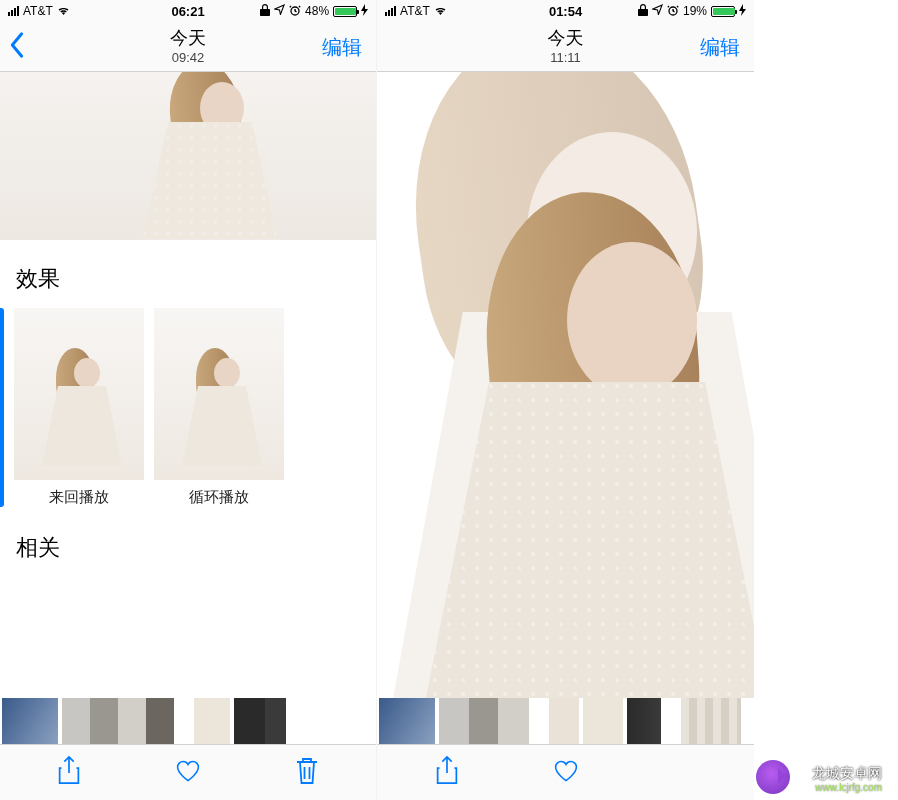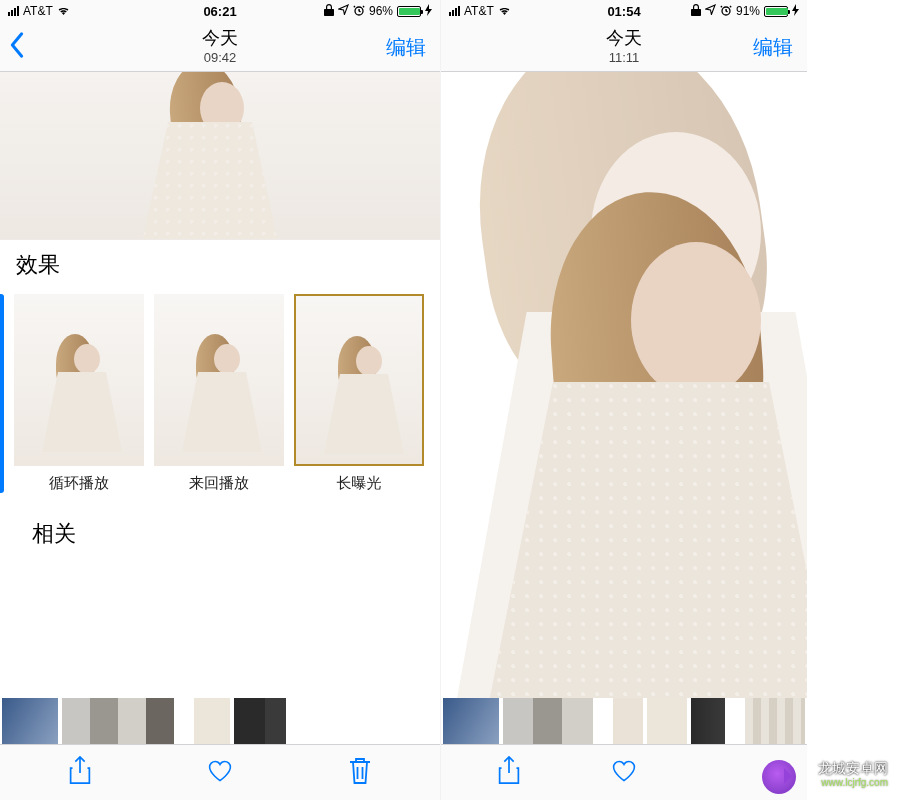--- a/index.html
+++ b/index.html
@@ -22,30 +22,30 @@
   .nav-bar { height: 50px; position: relative; display: flex; align-items: center; justify-content: center; background: #fafafa; border-bottom: 0.5px solid #d1d1d6; }
   .back-btn { position: absolute; left: 8px; top: 50%; transform: translateY(-50%); color: #007aff; }
   .back-btn svg { width: 18px; height: 28px; }
   .edit-btn { position: absolute; right: 14px; top: 50%; transform: translateY(-50%); color: #007aff; font-size: 20px; }
   .nav-center { text-align: center; line-height: 1.2; }
   .nav-title { font-size: 18px; font-weight: 500; }
   .nav-sub { font-size: 13px; color: #444; }
 
   .photo-area-left { height: 168px; background: linear-gradient(180deg, #f5f2ef 0%, #ede8e2 100%); position: relative; overflow: hidden; border-bottom: 1px solid rgba(0,0,0,0.03); }
 
-  .effects-section { padding: 10px 16px 0 16px; }
+  .effects-section { padding: 24px 16px 0 16px; }
   .section-title { font-size: 22px; font-weight: 400; color: #000; margin-bottom: 14px; }
   .effects-row { display: flex; gap: 10px; position: relative; margin-left: -18px; }
   .blue-edge { width: 6px; background: #007aff; align-self: stretch; border-radius: 0 3px 3px 0; }
   .effect-card { width: 130px; }
   .effect-thumb { width: 130px; height: 172px; background: linear-gradient(180deg, #f8f6f4 0%, #eee8e1 100%); position: relative; overflow: hidden; }
   .effect-card.selected .effect-thumb { border: 2px solid #b38a2a; }
   .effect-label { text-align: center; font-size: 15px; margin-top: 8px; color: #222; }
 
-  .related-section { padding: 26px 16px 0 32px; }
+  .related-section { padding: 26px 16px 0 16px; }
 
   .thumb-strip { height: 46px; display: flex; gap: 4px; padding: 0 2px; align-items: stretch; margin-top: auto; }
   .strip-item { flex: 0 0 auto; background: #ddd; }
   .strip-gap { flex: 0 0 12px; background: transparent; }
 
   .toolbar { height: 56px; display: flex; align-items: center; justify-content: space-around; padding: 0 10px; border-top: 0.5px solid #d1d1d6; background: #fafafa; }
   .toolbar .tb-btn { color: #007aff; }
   .toolbar svg { width: 26px; height: 30px; }
 
   .photo-area-right { flex: 1; position: relative; overflow: hidden; background: #fff; }
@@ -68,21 +68,21 @@
   .fig-right-ghost { opacity: 0.45; }
   .fig-right-ghost .hair { width: 280px; height: 380px; left: 40px; top: -40px; transform: rotate(-8deg); }
   .fig-right-ghost .head { width: 170px; height: 200px; left: 150px; top: 60px; }
   .fig-right-ghost .body-shape { width: 420px; height: 420px; left: 10px; top: 240px; clip-path: polygon(18% 0, 82% 0, 100% 100%, 0 100%); background: #e9e1d6; }
 
   .fig-right-main { }
   .fig-right-main .hair { width: 210px; height: 300px; left: 110px; top: 120px; transform: rotate(-4deg); }
   .fig-right-main .head { width: 130px; height: 156px; left: 190px; top: 170px; background: #e9d3c3; }
   .fig-right-main .body-shape { width: 360px; height: 360px; left: 40px; top: 310px; clip-path: polygon(20% 0, 80% 0, 100% 100%, 0 100%); background: radial-gradient(circle at 30% 30%, #f3eee7 2px, transparent 2px), #ece5db; background-size: 14px 14px; }
 
-  .watermark { position: absolute; right: 10px; bottom: 6px; display: flex; align-items: flex-start; gap: 22px; opacity: 0.9; }
+  .watermark { position: absolute; right: 16px; bottom: 6px; display: flex; align-items: flex-end; gap: 22px; opacity: 0.9; }
   .wm-logo { width: 34px; height: 34px; border-radius: 50%; background: radial-gradient(circle at 45% 40%, #b24cf0, #6a1fb8); position: relative; }
   .wm-logo::after { content: ""; position: absolute; right: -4px; top: 8px; border: 8px solid transparent; border-left-color: #8a2fd6; }
   .wm-text { text-align: right; line-height: 1.2; }
   .wm-line1 { font-size: 14px; color: #fff; text-shadow: 0 0 3px rgba(0,0,0,0.6), 0 0 2px #000; font-weight: 500; }
   .wm-line2 { font-size: 10px; color: #9de04f; text-shadow: 0 0 2px rgba(0,0,0,0.7); }
 </style>
 </head>
 <body>
 
 <div class="container">
@@ -107,21 +107,21 @@
         <span><svg width="10" height="12" viewBox="0 0 10 12">
               <path fill="#000" d="M5 0C3.3 0 2 1.3 2 3v2H1c-.6 0-1 .4-1 1v5c0 .6.4 1 1 1h8c.6 0 1-.4 1-1V6c0-.6-.4-1-1-1H8V3c0-1.7-1.3-3-3-3zm0 1.2c1 0 1.8.8 1.8 1.8v2H3.2V3c0-1 .8-1.8 1.8-1.8z"></path>
             </svg></span>
         <span><svg width="11" height="11" viewBox="0 0 12 12">
               <path fill="none" stroke="#000" stroke-width="1.2" d="M11 1L1 5.5l5 1 1 5z"></path>
             </svg></span>
         <span><svg width="12" height="12" viewBox="0 0 12 12">
               <circle cx="6" cy="7" r="4" fill="none" stroke="#000" stroke-width="1.3"></circle>
               <path stroke="#000" stroke-width="1.3" d="M6 5v2l1.5 1M2 2L.8 3.2M10 2l1.2 1.2"></path>
             </svg></span>
-        <span>96%</span>
+        <span>48%</span>
         <span class="battery">
             <span class="battery-fill" style="width:96%"></span>
           </span>
         <span><svg width="7" height="12" viewBox="0 0 7 12">
               <path fill="#000" d="M4 0L0 7h3l-1 5 5-7H4z"></path>
             </svg></span>
       </div>
     </div>
 
     <div class="nav-bar">
@@ -148,41 +148,31 @@
       <div class="effects-row">
         <div class="blue-edge"></div>
         <div class="effect-card">
           <div class="effect-thumb">
               <div class="mini-fig">
                 <div class="hair"></div>
                 <div class="head"></div>
                 <div class="body-shape"></div>
               </div>
             </div>
-          <div class="effect-label">循环播放</div>
+          <div class="effect-label">来回播放</div>
         </div>
         <div class="effect-card">
           <div class="effect-thumb">
               <div class="mini-fig">
                 <div class="hair"></div>
                 <div class="head"></div>
                 <div class="body-shape"></div>
               </div>
             </div>
-          <div class="effect-label">来回播放</div>
-        </div>
-        <div class="effect-card selected">
-          <div class="effect-thumb">
-              <div class="mini-fig">
-                <div class="hair"></div>
-                <div class="head"></div>
-                <div class="body-shape"></div>
-              </div>
-            </div>
-          <div class="effect-label">长曝光</div>
+          <div class="effect-label">循环播放</div>
         </div>
       </div>
     </div>
 
     <div class="related-section">
       <div class="section-title">相关</div>
     </div>
 
     <div class="thumb-strip">
       <div class="strip-item" style="width:56px; background:linear-gradient(120deg,#3a5a8a,#8aa0c0);"></div>
@@ -225,21 +215,21 @@
         <span><svg width="10" height="12" viewBox="0 0 10 12">
               <path fill="#000" d="M5 0C3.3 0 2 1.3 2 3v2H1c-.6 0-1 .4-1 1v5c0 .6.4 1 1 1h8c.6 0 1-.4 1-1V6c0-.6-.4-1-1-1H8V3c0-1.7-1.3-3-3-3zm0 1.2c1 0 1.8.8 1.8 1.8v2H3.2V3c0-1 .8-1.8 1.8-1.8z"></path>
             </svg></span>
         <span><svg width="11" height="11" viewBox="0 0 12 12">
               <path fill="none" stroke="#000" stroke-width="1.2" d="M11 1L1 5.5l5 1 1 5z"></path>
             </svg></span>
         <span><svg width="12" height="12" viewBox="0 0 12 12">
               <circle cx="6" cy="7" r="4" fill="none" stroke="#000" stroke-width="1.3"></circle>
               <path stroke="#000" stroke-width="1.3" d="M6 5v2l1.5 1M2 2L.8 3.2M10 2l1.2 1.2"></path>
             </svg></span>
-        <span>91%</span>
+        <span>19%</span>
         <span class="battery">
             <span class="battery-fill" style="width:98%"></span>
           </span>
         <span><svg width="7" height="12" viewBox="0 0 7 12">
               <path fill="#000" d="M4 0L0 7h3l-1 5 5-7H4z"></path>
             </svg></span>
       </div>
     </div>
 
     <div class="nav-bar">

